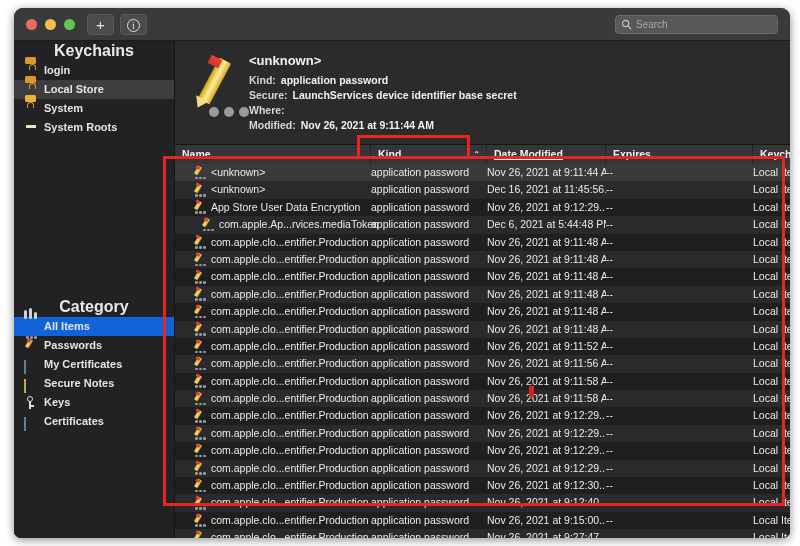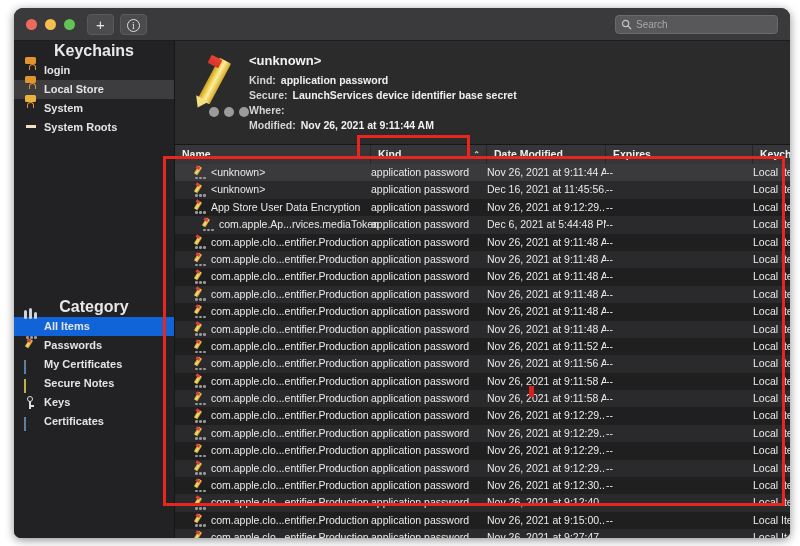--- a/index.html
+++ b/index.html
@@ -461,21 +461,21 @@
             </div>
           </div>
         </div>
 
         <div class="table-head">
           <div class="th" style="left:0px;   width:196px;"><span>Name</span></div>
           <div class="th" style="left:196px; width:116px;">
             <span>Kind</span>
             <span class="sort-chev">⌃</span>
           </div>
-          <div class="th" style="left:312px; width:119px;"><span>Date Modified</span></div>
+          <div class="th" style="left:312px; width:119px;text-decoration:underline;"><span>Date Modified</span></div>
           <div class="th" style="left:431px; width:147px;"><span>Expires</span></div>
           <div class="th" style="left:578px; width:37px; border-right:none;"><span>Keychain</span></div>
         </div>
 
         <div class="table-body">
             <div class="row first">
               <div class="cell name" style="left: 0px; width: 196px;">
                 <span class="pencil-ico">
                   <span class="shaft"></span>
                   <span class="tip"></span>

